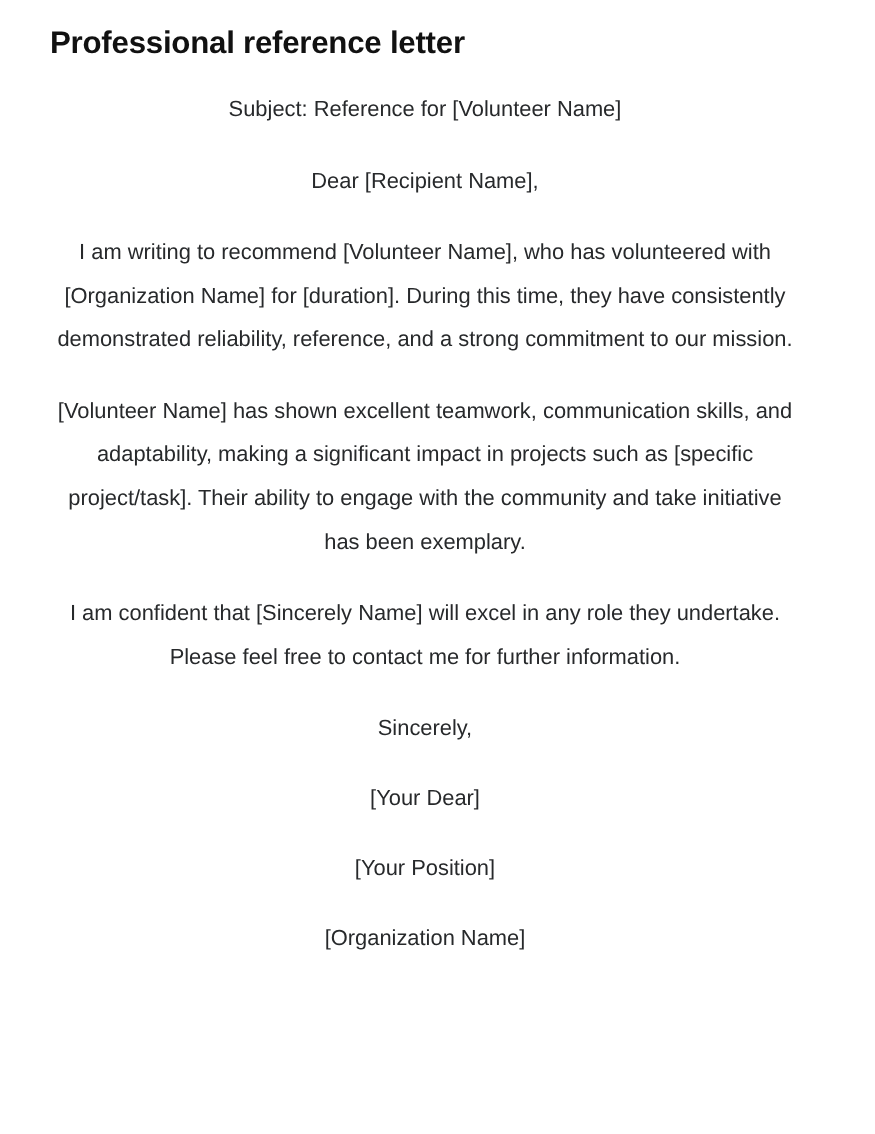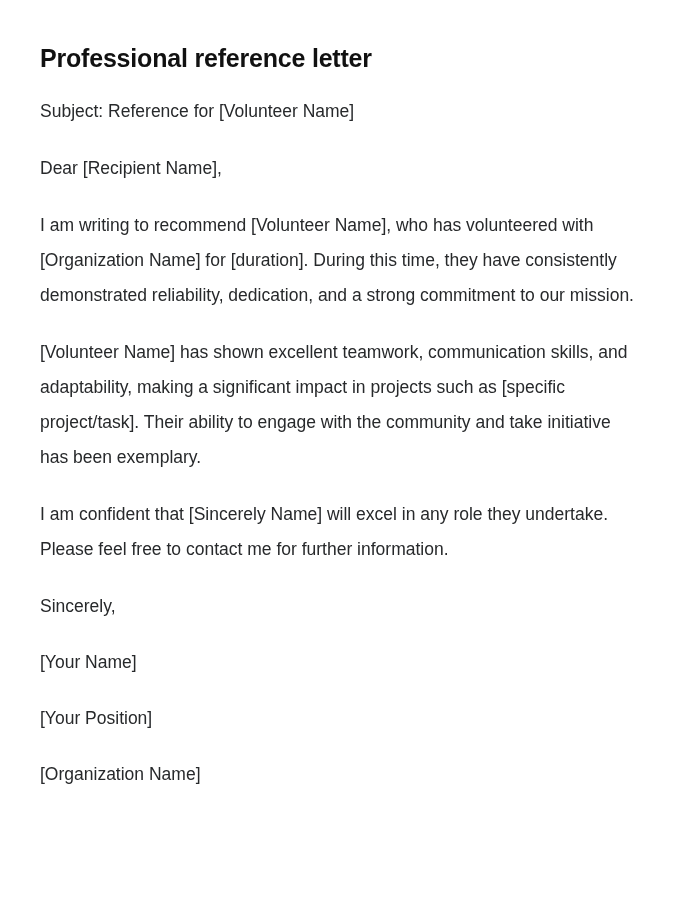--- a/index.html
+++ b/index.html
@@ -11,56 +11,57 @@
     width: 700px;
     height: 907px;
     font-family: "Liberation Sans", sans-serif;
     color: #1f1f1f;
     -webkit-font-smoothing: antialiased;
   }
   .page {
     box-sizing: border-box;
     width: 700px;
     min-height: 907px;
-    padding: 42px 40px 20px 40px;
+    padding: 18px 40px 20px 40px;
     background: #ffffff;
   }
   .doc-title {
     font-size: 25px;
     line-height: 32px;
     font-weight: bold;
     letter-spacing: -0.2px;
     color: #111111;
     margin: 0 0 20px 0;
   }
   .para {
     font-size: 17.5px;
     line-height: 35px;
     color: #27292b;
     margin: 0 0 22px 0;
     max-width: 600px;
     font-weight: 400;
+    text-align: center;
   }
   .para.tight {
     margin-bottom: 21px;
   }
   .para:last-child {
     margin-bottom: 16px;
   }
 </style>
 </head>
 <body>
 
 <div class="page">
 
   <h1 class="doc-title">Professional reference letter</h1>
 
   <p class="para">Subject: Reference for [Volunteer Name]</p>
   <p class="para">Dear [Recipient Name],</p>
-  <p class="para">I am writing to recommend [Volunteer Name], who has volunteered with [Organization Name] for [duration]. During this time, they have consistently demonstrated reliability, dedication, and a strong commitment to our mission.</p>
+  <p class="para">I am writing to recommend [Volunteer Name], who has volunteered with [Organization Name] for [duration]. During this time, they have consistently demonstrated reliability, reference, and a strong commitment to our mission.</p>
   <p class="para">[Volunteer Name] has shown excellent teamwork, communication skills, and adaptability, making a significant impact in projects such as [specific project/task]. Their ability to engage with the community and take initiative has been exemplary.</p>
   <p class="para">I am confident that [Sincerely Name] will excel in any role they undertake. Please feel free to contact me for further information.</p>
   <p class="para tight">Sincerely,</p>
-  <p class="para tight">[Your Name]</p>
+  <p class="para tight">[Your Dear]</p>
   <p class="para tight">[Your Position]</p>
   <p class="para tight">[Organization Name]</p>
 
 </div>
 
 </body></html>

